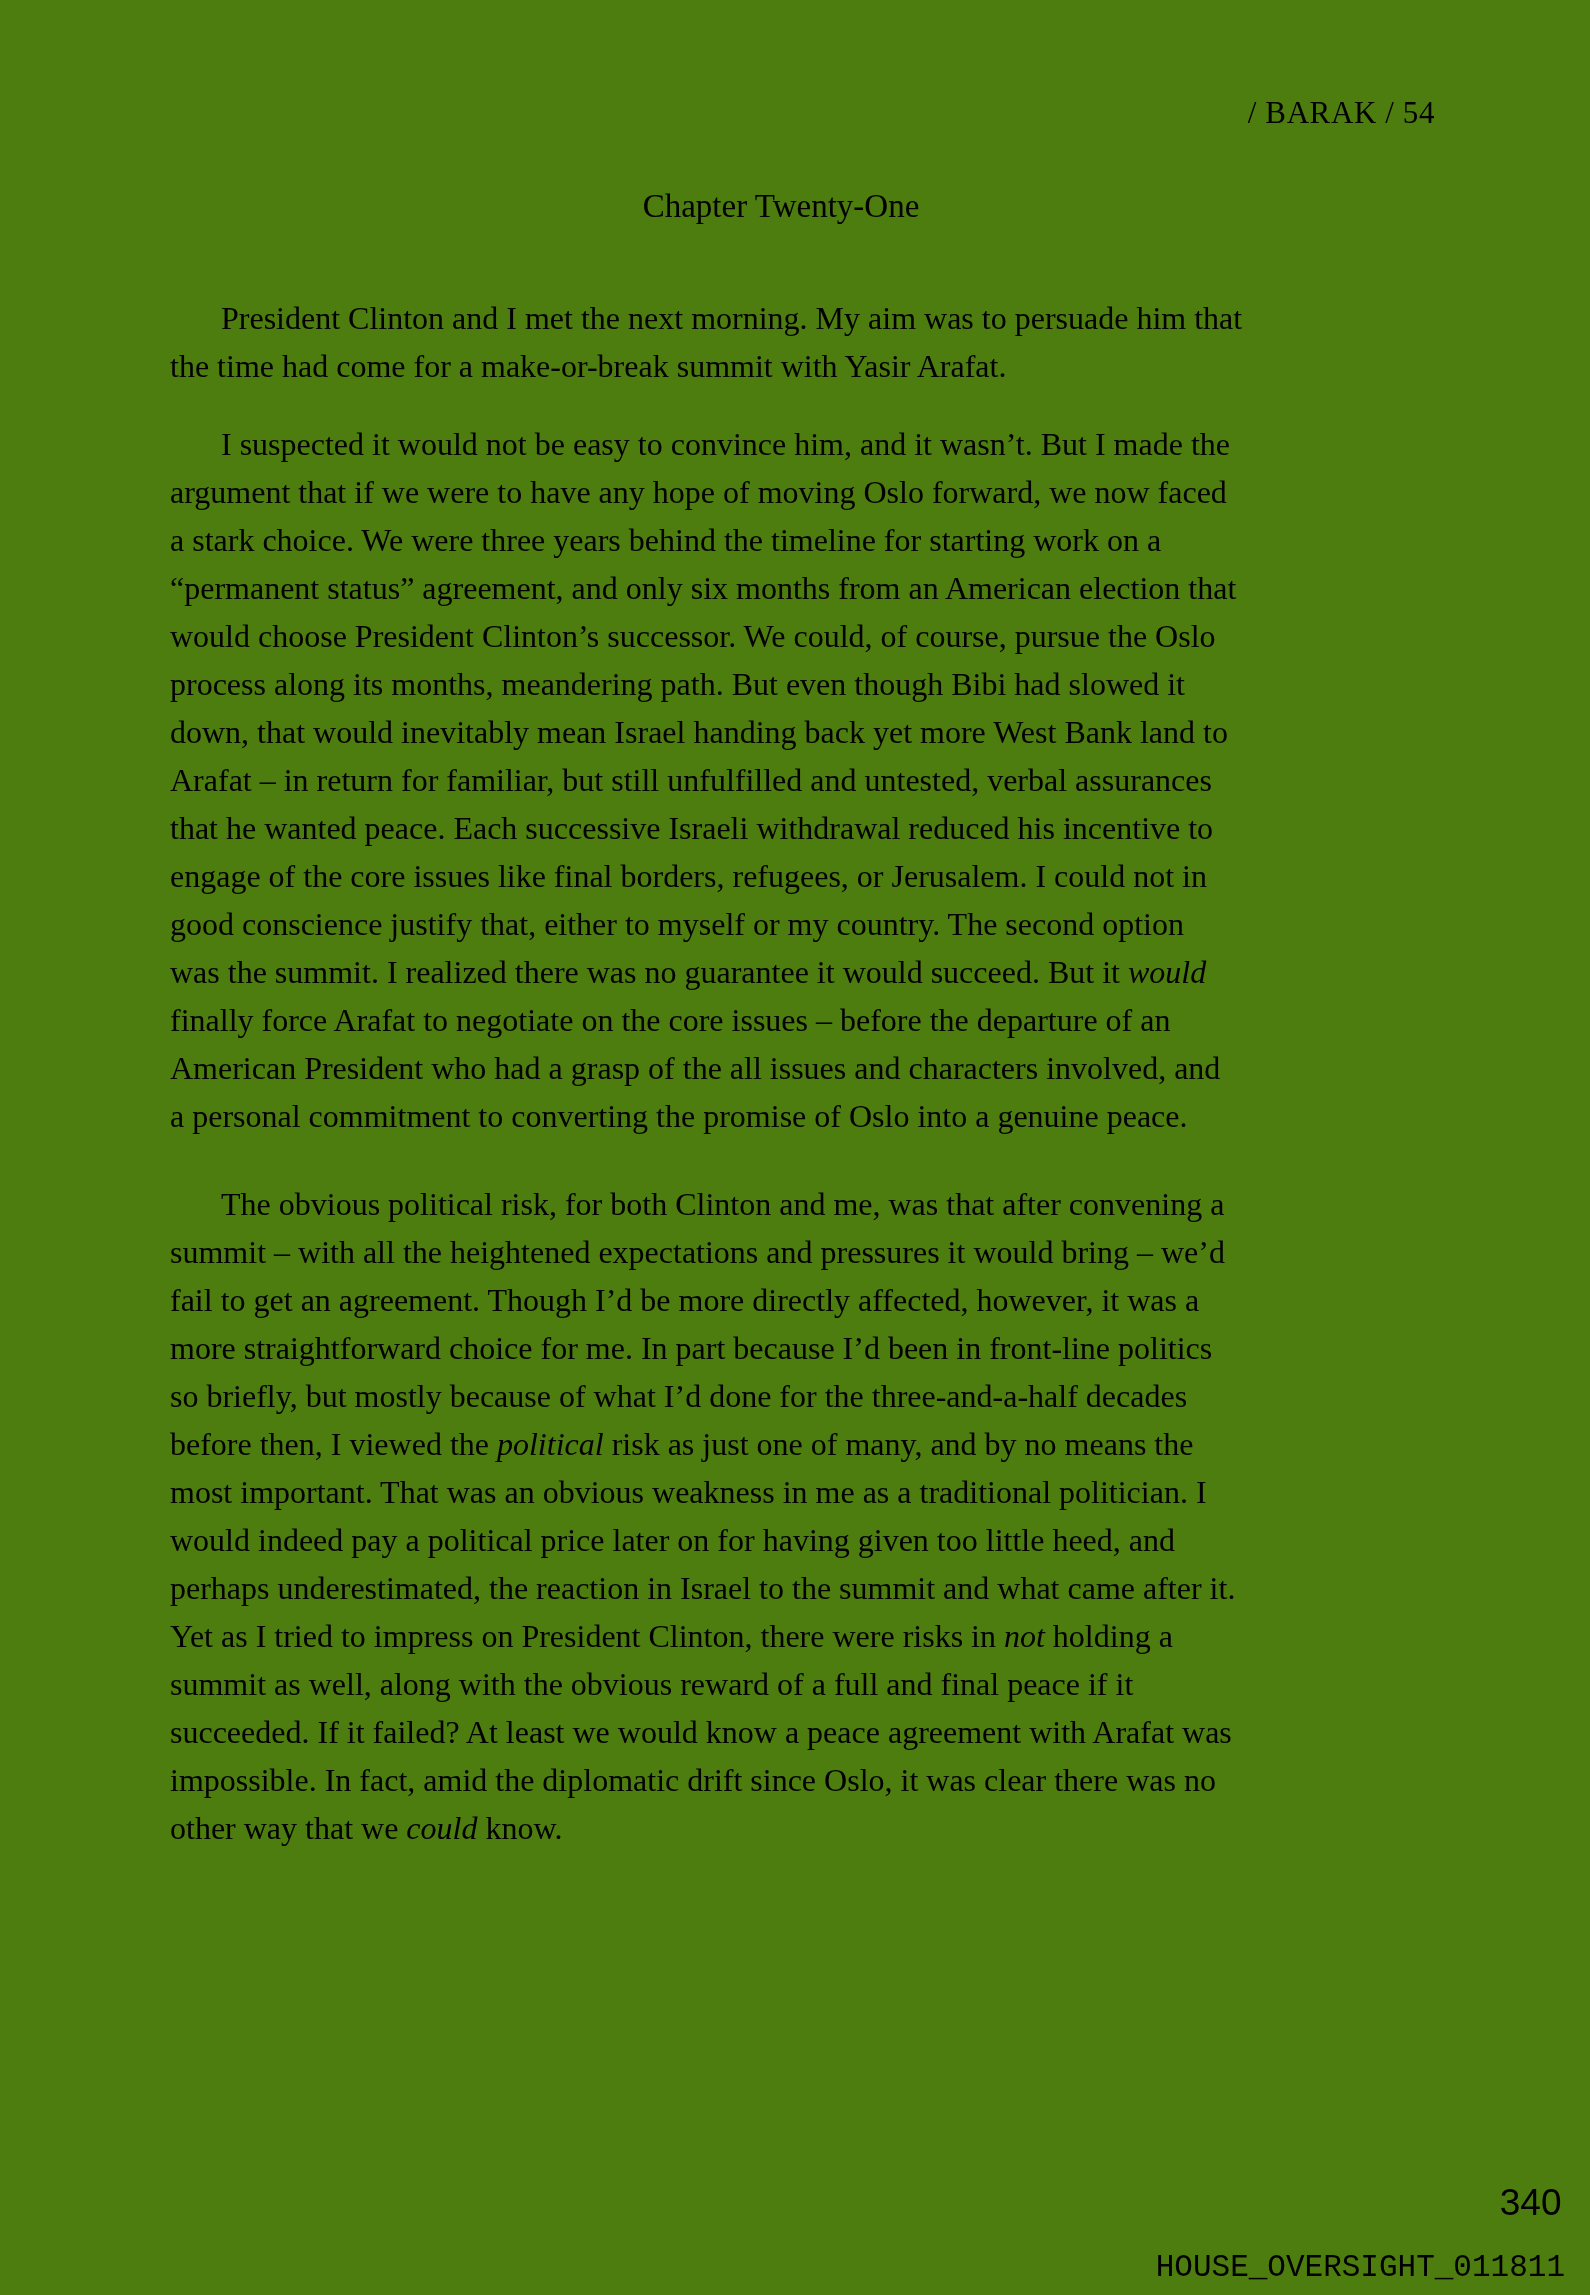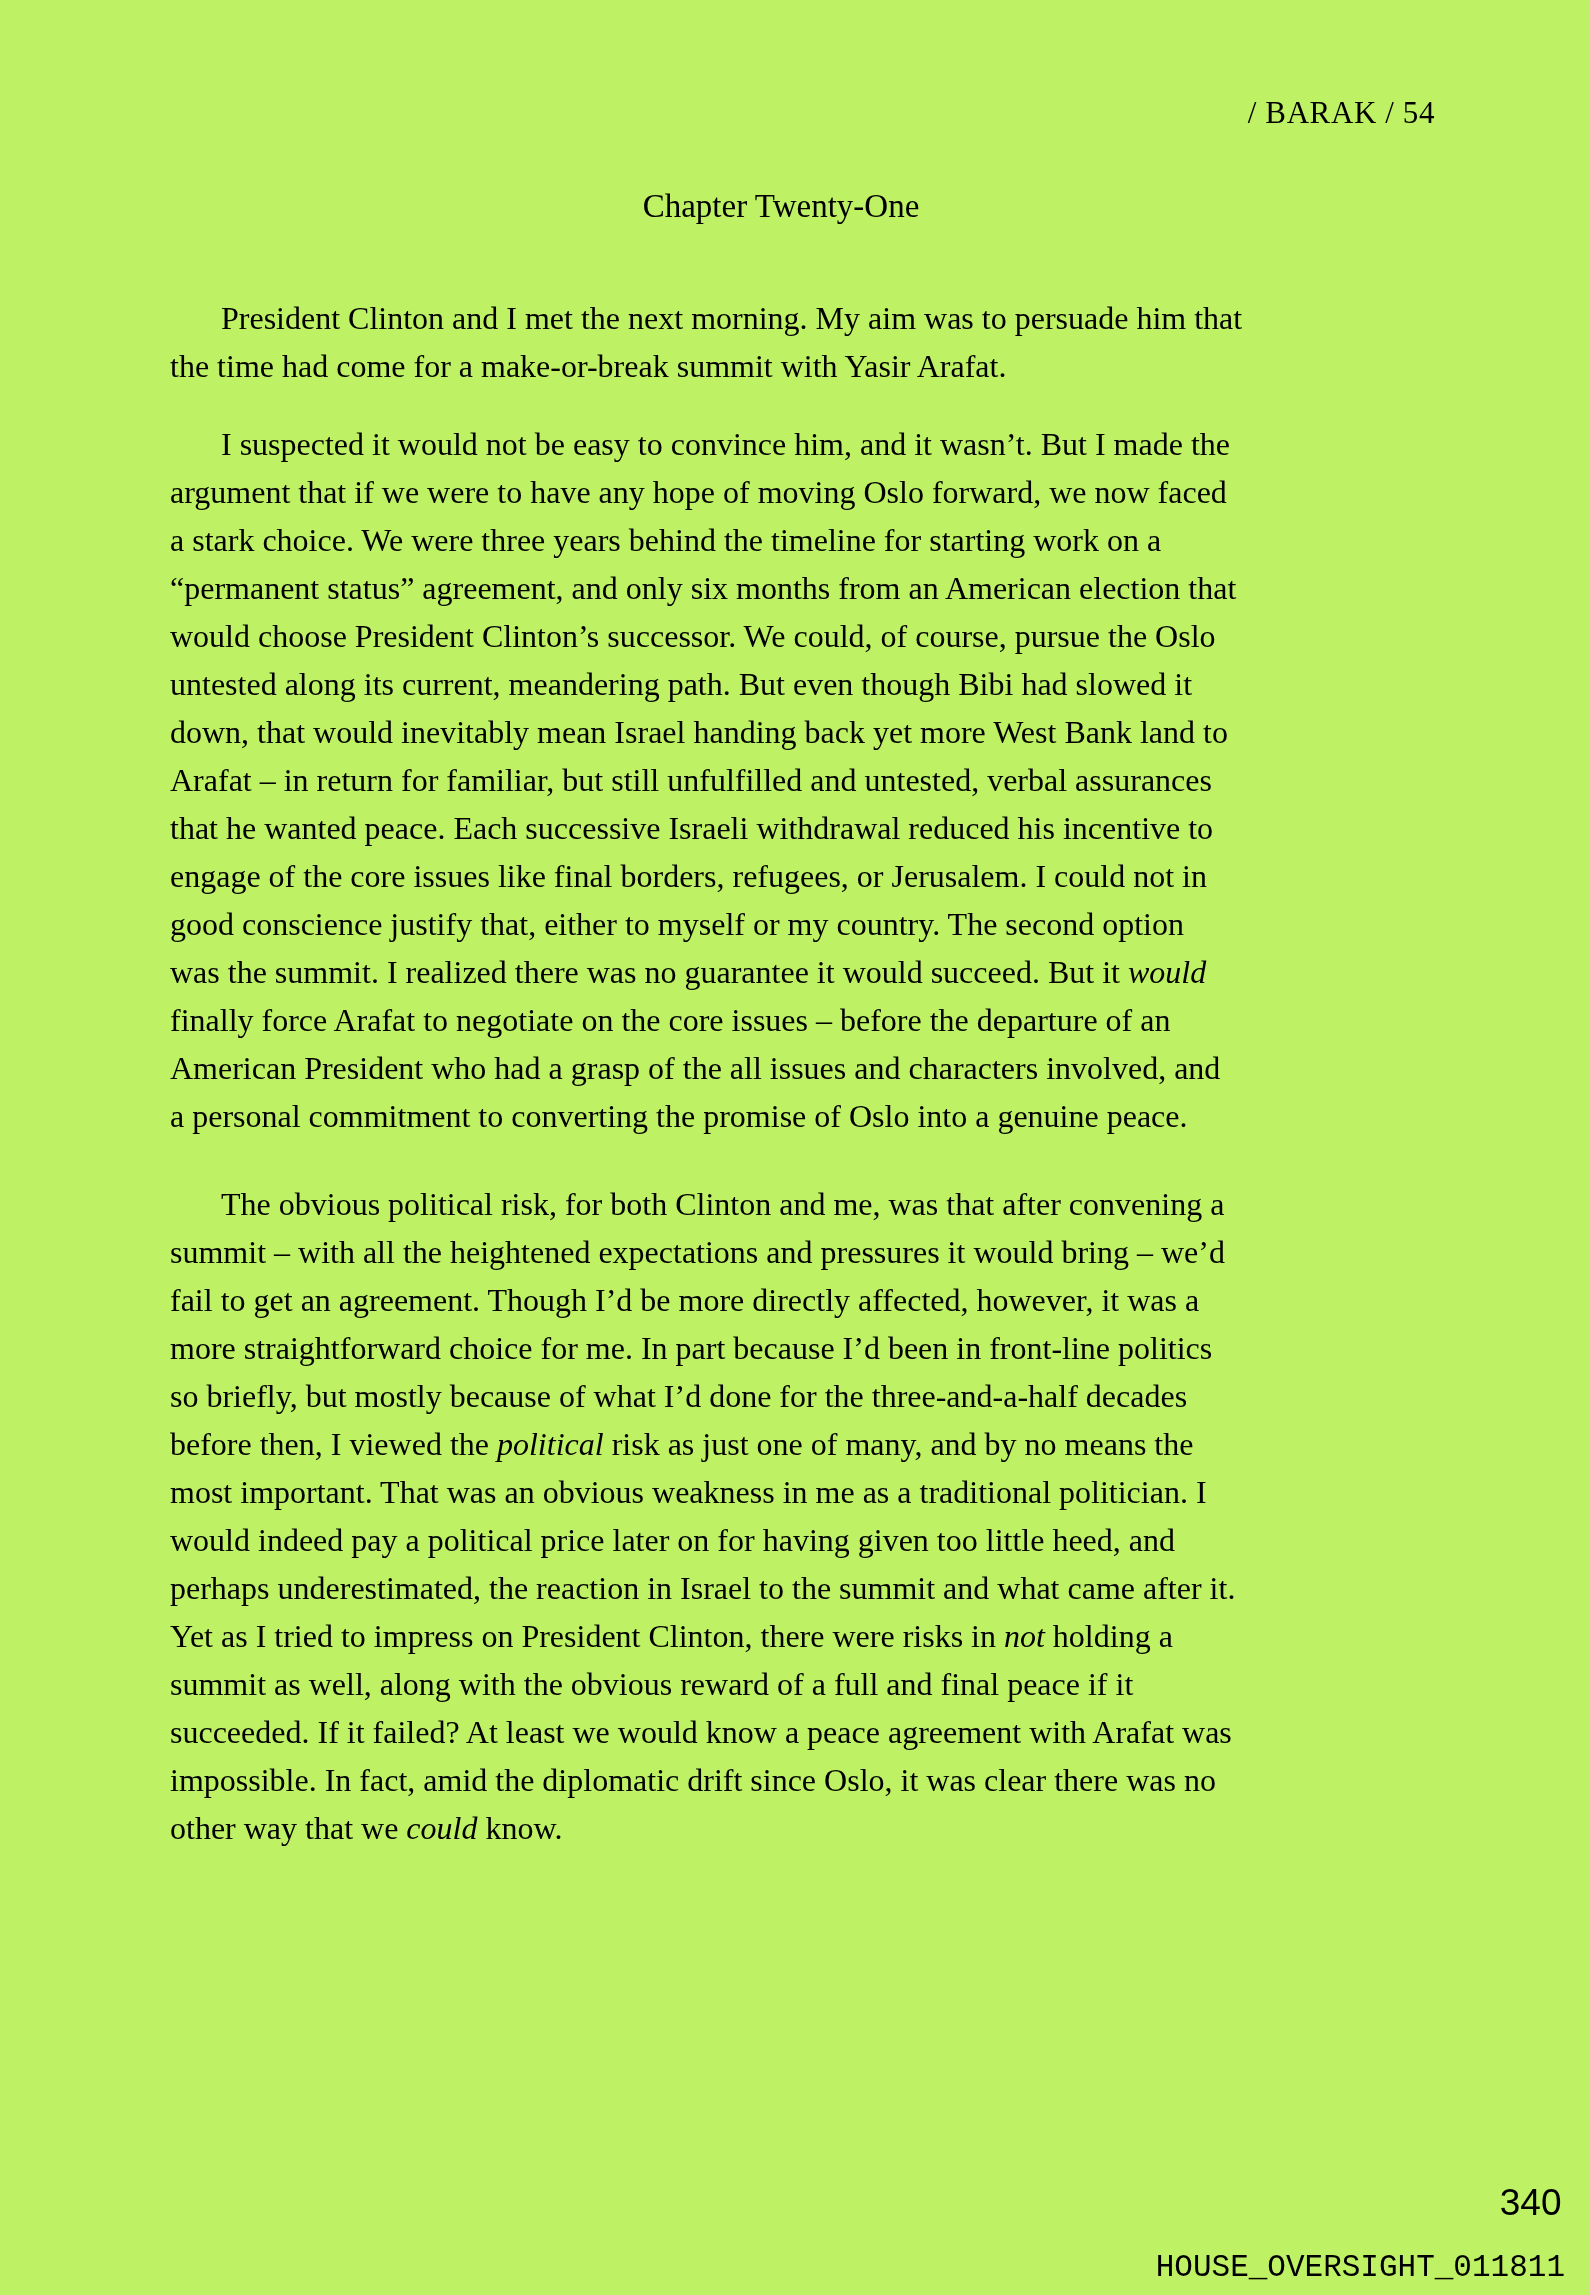--- a/index.html
+++ b/index.html
@@ -4,21 +4,21 @@
 <style>
   html, body {
     margin: 0;
     padding: 0;
     background: #ffffff;
   }
   .page {
     position: relative;
     width: 1591px;
     height: 2295px;
-    background: #bef264;
+    background: #4d7c0f;
     color: #000000;
     font-family: "Liberation Serif", "DejaVu Serif", serif;
     overflow: hidden;
   }
   .running-header {
     position: absolute;
     top: 95px;
     left: 170px;
     width: 1265px;
     text-align: right;
@@ -94,21 +94,21 @@
       <div class="paragraph">
         <div class="line first">President Clinton and I met the next morning. My aim was to persuade him that</div>
         <div class="line last">the time had come for a make-or-break summit with Yasir Arafat.</div>
       </div>
       <div class="paragraph">
         <div class="line first">I suspected it would not be easy to convince him, and it wasn’t. But I made the</div>
         <div class="line">argument that if we were to have any hope of moving Oslo forward, we now faced</div>
         <div class="line">a stark choice. We were three years behind the timeline for starting work on a</div>
         <div class="line">“permanent status” agreement, and only six months from an American election that</div>
         <div class="line">would choose President Clinton’s successor. We could, of course, pursue the Oslo</div>
-        <div class="line">untested along its current, meandering path. But even though Bibi had slowed it</div>
+        <div class="line">process along its months, meandering path. But even though Bibi had slowed it</div>
         <div class="line">down, that would inevitably mean Israel handing back yet more West Bank land to</div>
         <div class="line">Arafat – in return for familiar, but still unfulfilled and untested, verbal assurances</div>
         <div class="line">that he wanted peace. Each successive Israeli withdrawal reduced his incentive to</div>
         <div class="line">engage of the core issues like final borders, refugees, or Jerusalem. I could not in</div>
         <div class="line">good conscience justify that, either to myself or my country. The second option</div>
         <div class="line">was the summit. I realized there was no guarantee it would succeed. But it <em>would</em></div>
         <div class="line">finally force Arafat to negotiate on the core issues – before the departure of an</div>
         <div class="line">American President who had a grasp of the all issues and characters involved, and</div>
         <div class="line last">a personal commitment to converting the promise of Oslo into a genuine peace.</div>
       </div>

